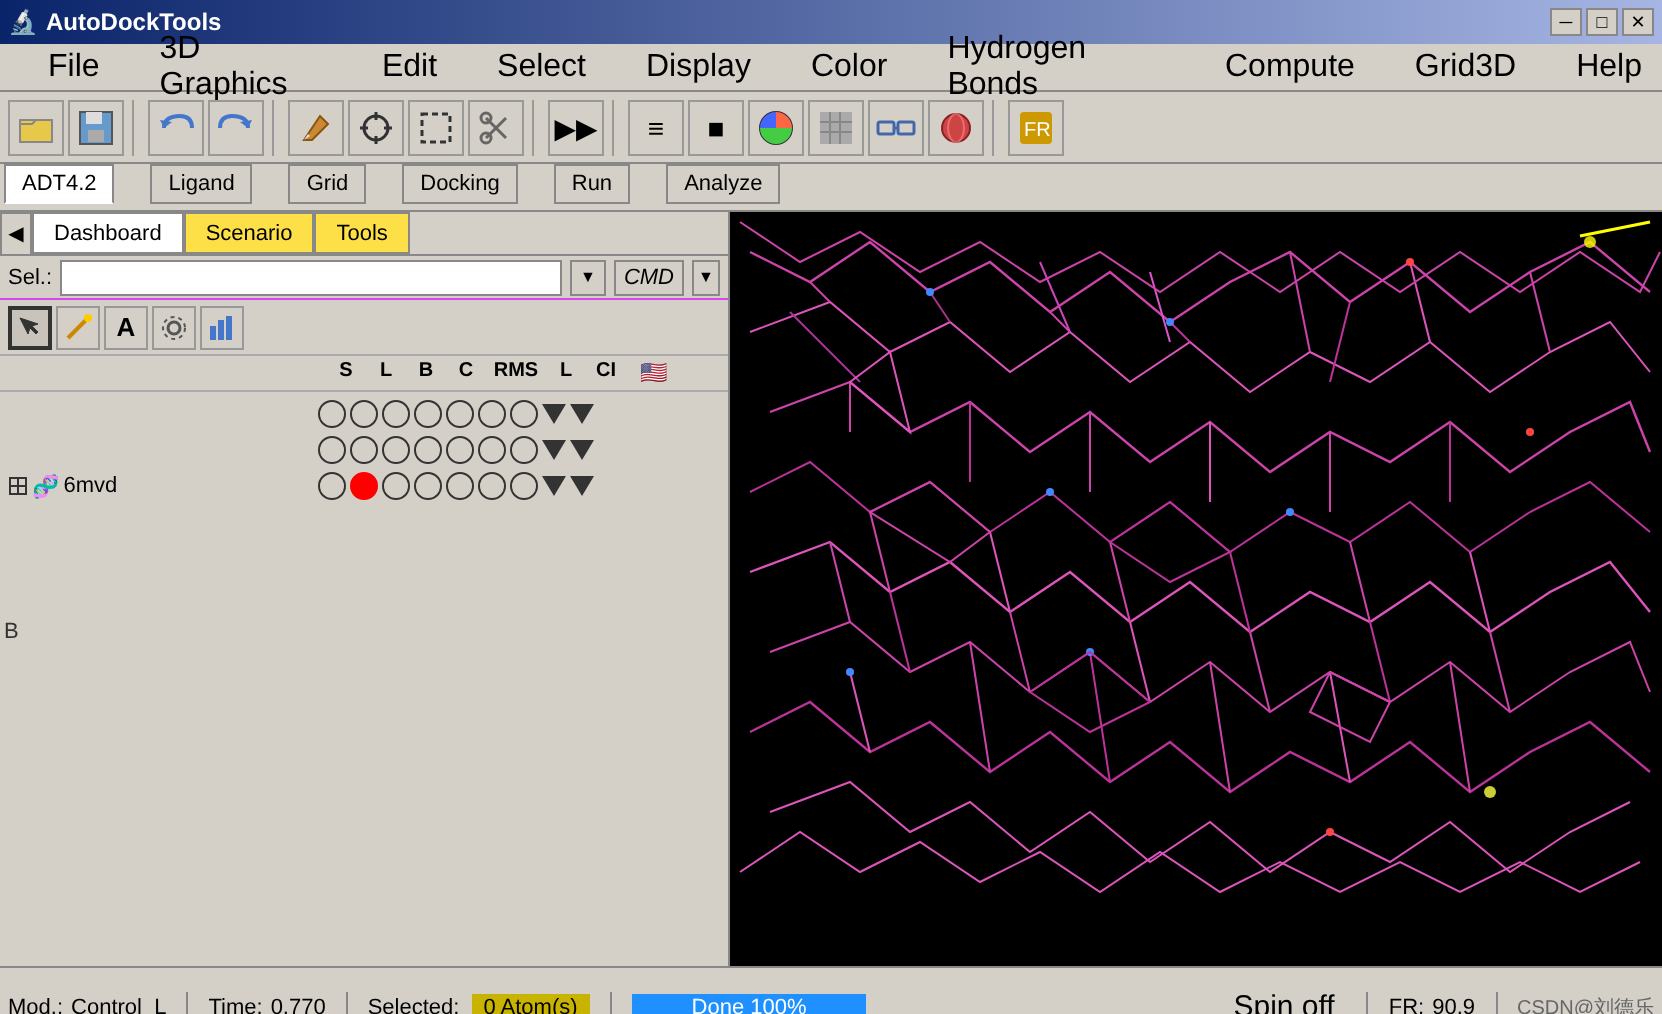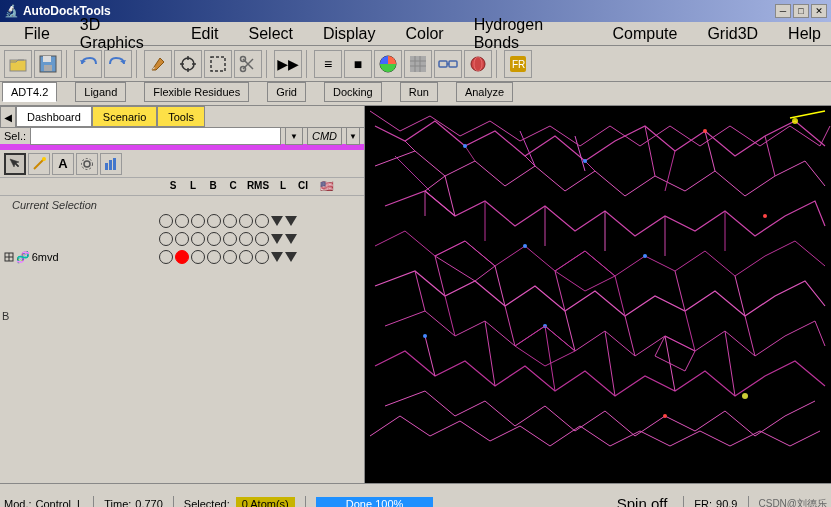--- a/index.html
+++ b/index.html
@@ -115,21 +115,21 @@
     }
     .sub-tab.active { background: #fff; }
 
     
     .sel-bar {
       display: flex;
       align-items: center;
       padding: 2px 4px;
       gap: 4px;
       height: 22px;
-      border-bottom: 6px solid #d946ef;
+      border-bottom: 1px solid #d946ef;
     }
     .sel-label { font-size: 11px; }
     .sel-input {
       flex: 1;
       height: 18px;
       border: 1px solid #888;
       background: white;
       font-size: 11px;
     }
     .sel-dropdown {
@@ -386,21 +386,20 @@
     <svg width="22" height="22" viewBox="0 0 22 22">
         <rect x="3" y="3" width="16" height="16" rx="2" fill="#cc9900"></rect>
         <text x="5" y="15" font-size="10" fill="white" font-family="Arial">FR</text>
       </svg>
   </div>
 </div>
 
 <div class="toolbar2">
   <div class="toolbar2-tab active">ADT4.2</div>
   <div class="toolbar2-tab">Ligand</div>
-  <div class="toolbar2-tab">Flexible Residues</div>
   <div class="toolbar2-tab">Grid</div>
   <div class="toolbar2-tab">Docking</div>
   <div class="toolbar2-tab">Run</div>
   <div class="toolbar2-tab">Analyze</div>
 </div>
 
 <div class="main-area">
 
   <div class="left-panel">
 
@@ -456,21 +455,20 @@
         <div class="col-cell">C</div>
         <div class="col-cell" style="width:28px;">RMS</div>
         <div class="col-cell">L</div>
         <div class="col-cell">CI</div>
         <div style="width:4px;"></div>
         <span style="font-size:11px; color:#0000ff; font-weight:bold;">🇺🇸</span>
       </div>
     </div>
 
     <div class="mol-list">
-      <div class="mol-subsection">Current Selection</div>
 
       <div class="mol-row">
         <div class="mol-row-name" style="width:155px;"></div>
         <div class="mol-circles">
           <span class="circle"></span>
           <span class="circle"></span>
           <span class="circle"></span>
           <span class="circle"></span>
           <span class="circle"></span>
           <span class="circle"></span>

